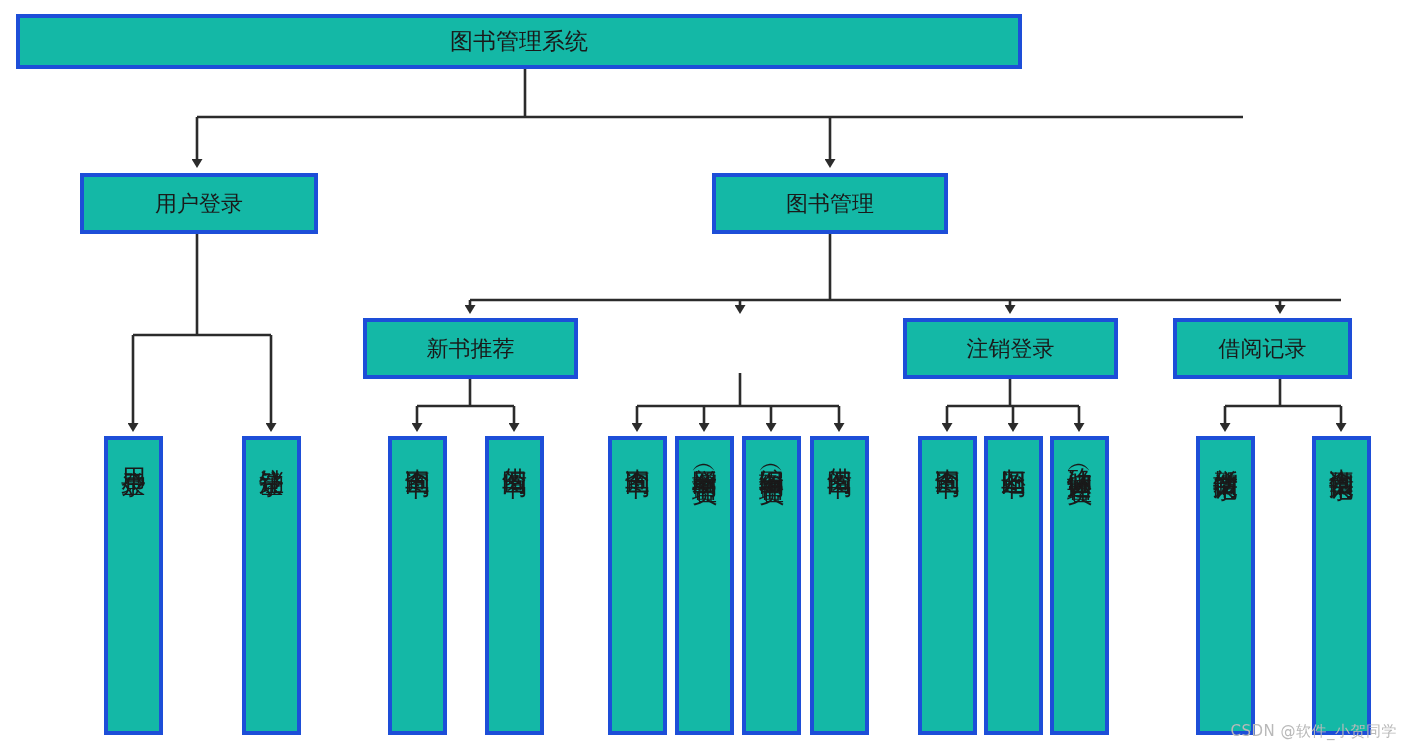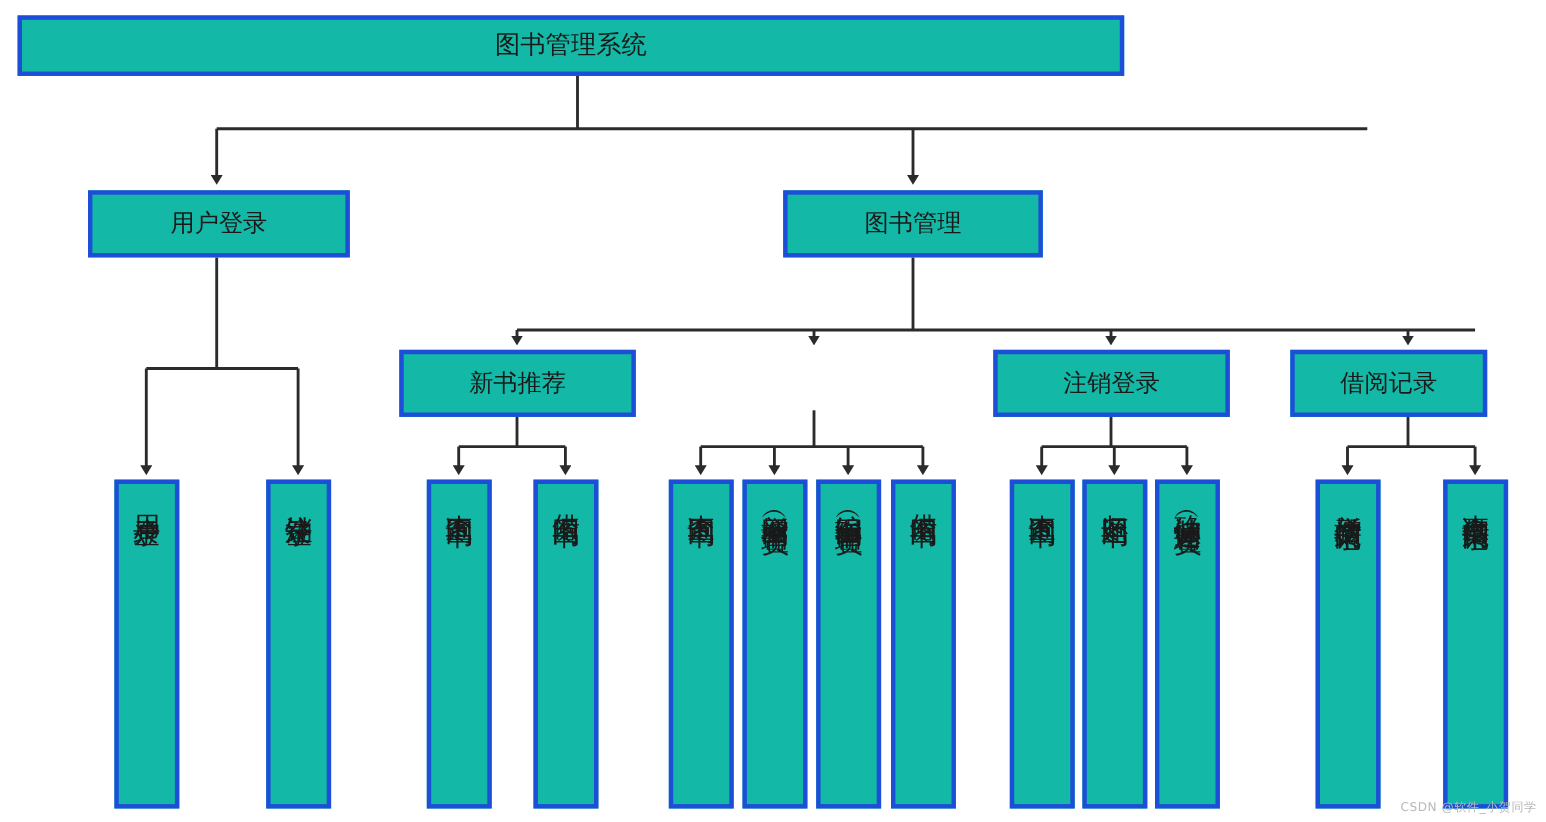--- a/index.html
+++ b/index.html
@@ -68,21 +68,21 @@
     font-size: 25px;
     letter-spacing: 2px;
     line-height: 1.0;
     white-space: pre;
   }
 
   .watermark {
     position: absolute;
     right: 8px;
     bottom: 6px;
-    font-size: 11px;
+    font-size: 15px;
     color: #b9b9b9;
     z-index: 5;
     white-space: nowrap;
     letter-spacing: 0.5px;
   }
 </style>
 </head>
 <body>
 
 <div id="stage">

